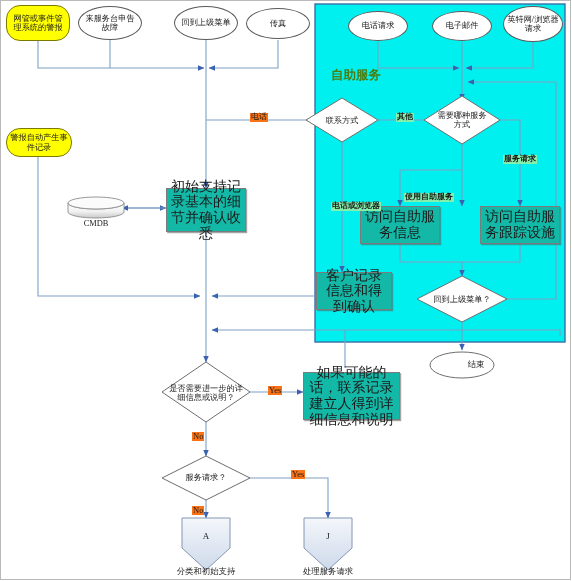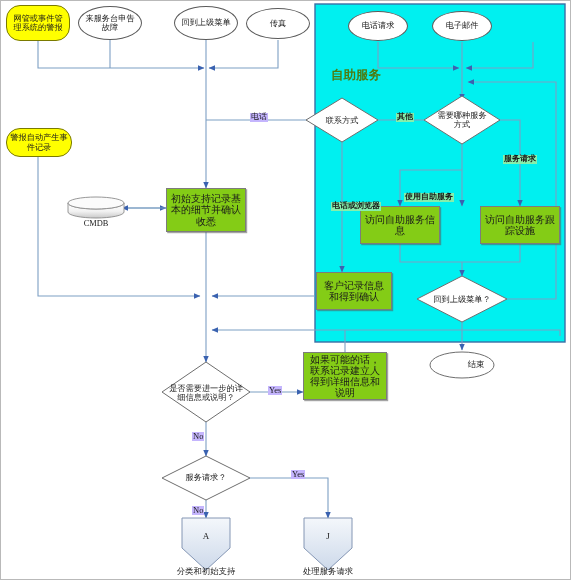--- a/index.html
+++ b/index.html
@@ -8,25 +8,25 @@
   #canvas{position:absolute;left:0;top:0;width:572px;height:581px;}
   .page-border{position:absolute;left:0;top:0;width:571px;height:580px;
        border:1px solid #b9b9b9;box-sizing:border-box;pointer-events:none;}
   svg.layer{position:absolute;left:0;top:0;width:572px;height:581px;overflow:visible;}
   .node{position:absolute;box-sizing:border-box;display:flex;align-items:center;
         justify-content:center;text-align:center;line-height:1.12;}
   .oval{border:1px solid #5a5a5a;border-radius:50%/50%;background:#ffffff;
         font-size:8.2px;padding:2px 3px;}
   .oval.alert{background:#ffff00;border:1px solid #7a7a00;border-radius:14px;}
   .oval.plain{border-radius:50%;}
-  .pbox{border:1px solid #7c7c7c;background:#84cc16;font-size:10px;padding:2px 4px;
+  .pbox{border:1px solid #7c7c7c;background:#14b8a6;font-size:14px;padding:2px 4px;
         box-shadow:1.2px 1.2px 0 rgba(90,90,90,.55);}
   .diamond-label{position:absolute;display:flex;align-items:center;justify-content:center;
         text-align:center;font-size:8.2px;line-height:1.12;pointer-events:none;}
-  .edge-label{position:absolute;background:#c4b5fd;font-size:8px;padding:0 1px;
+  .edge-label{position:absolute;background:#f97316;font-size:8px;padding:0 1px;
         white-space:nowrap;line-height:1.1;}
   .edge-label.en{font-size:8.5px;}
   .edge-label.oncyan{background:#86efac;font-weight:bold;}
   .zone-title{position:absolute;font-size:12.5px;font-weight:bold;color:#4d7c0f;}
   .cyl-label{position:absolute;font-size:8.4px;text-align:center;}
   .term-label{position:absolute;font-size:8.4px;text-align:center;white-space:nowrap;}
   .conn-letter{position:absolute;display:flex;align-items:center;justify-content:center;
         font-size:9px;}
 </style>
 </head>
@@ -148,24 +148,25 @@
   <div class="node oval plain" style="left:246px;top:8px;width:64px;height:31px;">传真</div>
 
   <div class="node oval alert" style="left:6px;top:128px;width:66px;height:29px;">警报自动产生事件记录</div>
 
   <div class="zone-title" style="left:331px;top:67px;">自助服务</div>
 
   <div class="node oval plain" style="left:348px;top:11px;width:60px;height:30px;">电话请求</div>
 
   <div class="node oval plain" style="left:432px;top:11px;width:60px;height:30px;">电子邮件</div>
 
+  <div class="node oval plain" style="left:503px;top:6px;width:60px;height:36px;">英特网/浏览器请求</div>
 
   <div class="node pbox" style="left:166px;top:188px;width:80px;height:44px;">初始支持记录基本的细节并确认收悉</div>
 
-  <div class="node pbox" style="left:303px;top:352px;width:84px;height:48px;">如果可能的话，联系记录建立人得到详细信息和说明</div>
+  <div class="node pbox" style="left:303px;top:372px;width:97px;height:48px;">如果可能的话，联系记录建立人得到详细信息和说明</div>
 
   <div class="node pbox" style="left:360px;top:206px;width:80px;height:38px;">访问自助服务信息</div>
 
   <div class="node pbox" style="left:480px;top:206px;width:80px;height:38px;">访问自助服务跟踪设施</div>
 
   <div class="node pbox" style="left:316px;top:272px;width:76px;height:38px;">客户记录信息和得到确认</div>
 
   <div class="diamond-label" style="left:312px;top:110px;width:60px;height:22px;">联系方式</div>
 
   <div class="diamond-label" style="left:434px;top:106px;width:56px;height:28px;">需要哪种服务方式</div>

